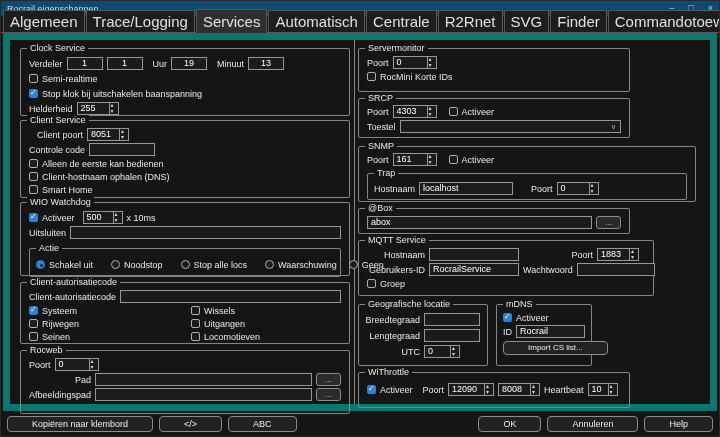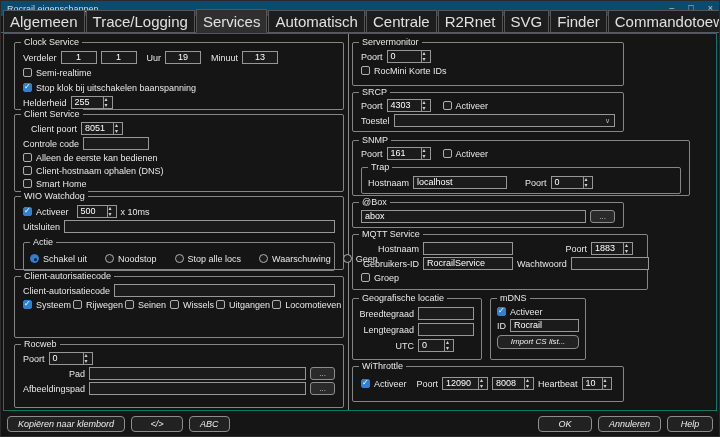--- a/index.html
+++ b/index.html
@@ -12,21 +12,21 @@
   .titlebar-text { font-size:9px; color:#d8d8d8; }
   .titlebar-controls { margin-left:auto; display:flex; gap:14px; align-items:center; }
   .tb-btn { color:#c9c9c9; font-size:9px; line-height:9px; cursor:default; }
 
   
   .tabbar { height:17px; display:flex; align-items:flex-end; padding-left:2px; border-bottom:1px solid #5a5a5a; flex:none; background:#151515; }
   .tab { background:#1d1d1d; border:1px solid #565656; border-bottom:none; padding:2px 6px; margin-right:1px; font-size:15px; color:#e0e0e0; white-space:nowrap; }
   .tab.active { background:#2f2f2f; padding-top:3px; margin-bottom:-1px; border-bottom:1px solid #2f2f2f; }
 
   
-  .content { flex:1; margin:0 2px; border:1px solid #0f766e; background:#151515; position:relative; }
+  .content { flex:1; margin:0 2px; border:7px solid #0f766e; background:#151515; position:relative; }
   .col-divider { position:absolute; left:344px; top:0; bottom:0; width:1px; background:#8a8a8a; }
 
   
   .group { position:absolute; border:1px solid #858585; border-radius:2px; }
   .group-label { position:absolute; top:-6px; left:6px; background:#151515; padding:0 3px; font-size:9px; line-height:11px; color:#e8e8e8; white-space:nowrap; }
   .subgroup { position:relative; border:1px solid #858585; border-radius:2px; margin:8px 8px 0; }
 
   .row { display:flex; align-items:center; margin:2px 8px; gap:4px; min-height:13px; }
   .row.first { margin-top:8px; }
   .lbl { font-size:9px; color:#e8e8e8; white-space:nowrap; }
@@ -48,23 +48,23 @@
 
   .cb { width:9px; height:9px; border:1px solid #b0b0b0; border-radius:2px; background:#1c1c1c; display:inline-block; position:relative; flex:none; }
   .cb.checked { background:#2f80d2; border-color:#2f80d2; }
   .cb.checked::after { content:"✓"; position:absolute; left:0px; top:-2px; font-size:8px; color:#fff; }
 
   .radio { width:9px; height:9px; border:1px solid #b0b0b0; border-radius:50%; background:#1c1c1c; display:inline-block; position:relative; flex:none; }
   .radio.selected { background:#2f80d2; border-color:#2f80d2; }
   .radio.selected::after { content:""; position:absolute; left:3px; top:3px; width:3px; height:3px; border-radius:50%; background:#0d1f33; }
 
   .btn-sm { background:#2a2a2a; border:1px solid #8d8d8d; border-radius:3px; color:#ddd; font-size:8px; height:13px; line-height:11px; padding:0 8px; text-align:center; flex:none; }
-  .btn { background:#222; border:1px solid #8d8d8d; border-radius:4px; color:#eee; font-size:9px; height:16px; line-height:14px; padding:0 10px; text-align:center; white-space:nowrap;font-style:italic; }
-
-  .cbcol { display:flex; gap:2px; }
+  .btn { background:#222; border:1px solid #8d8d8d; border-radius:4px; color:#eee; font-size:9px; height:16px; line-height:14px; padding:0 24px; text-align:center; white-space:nowrap; }
+
+  .cbcol { display:flex; flex-direction:column; gap:2px; }
   .cbrow { display:flex; align-items:center; gap:4px; min-height:11px; }
 
   
   .footer { height:25px; display:flex; align-items:center; gap:6px; padding:0 6px; flex:none; }
   .footer-spacer { flex:1; }
 </style>
 </head>
 <body>
 
 <div class="window">

